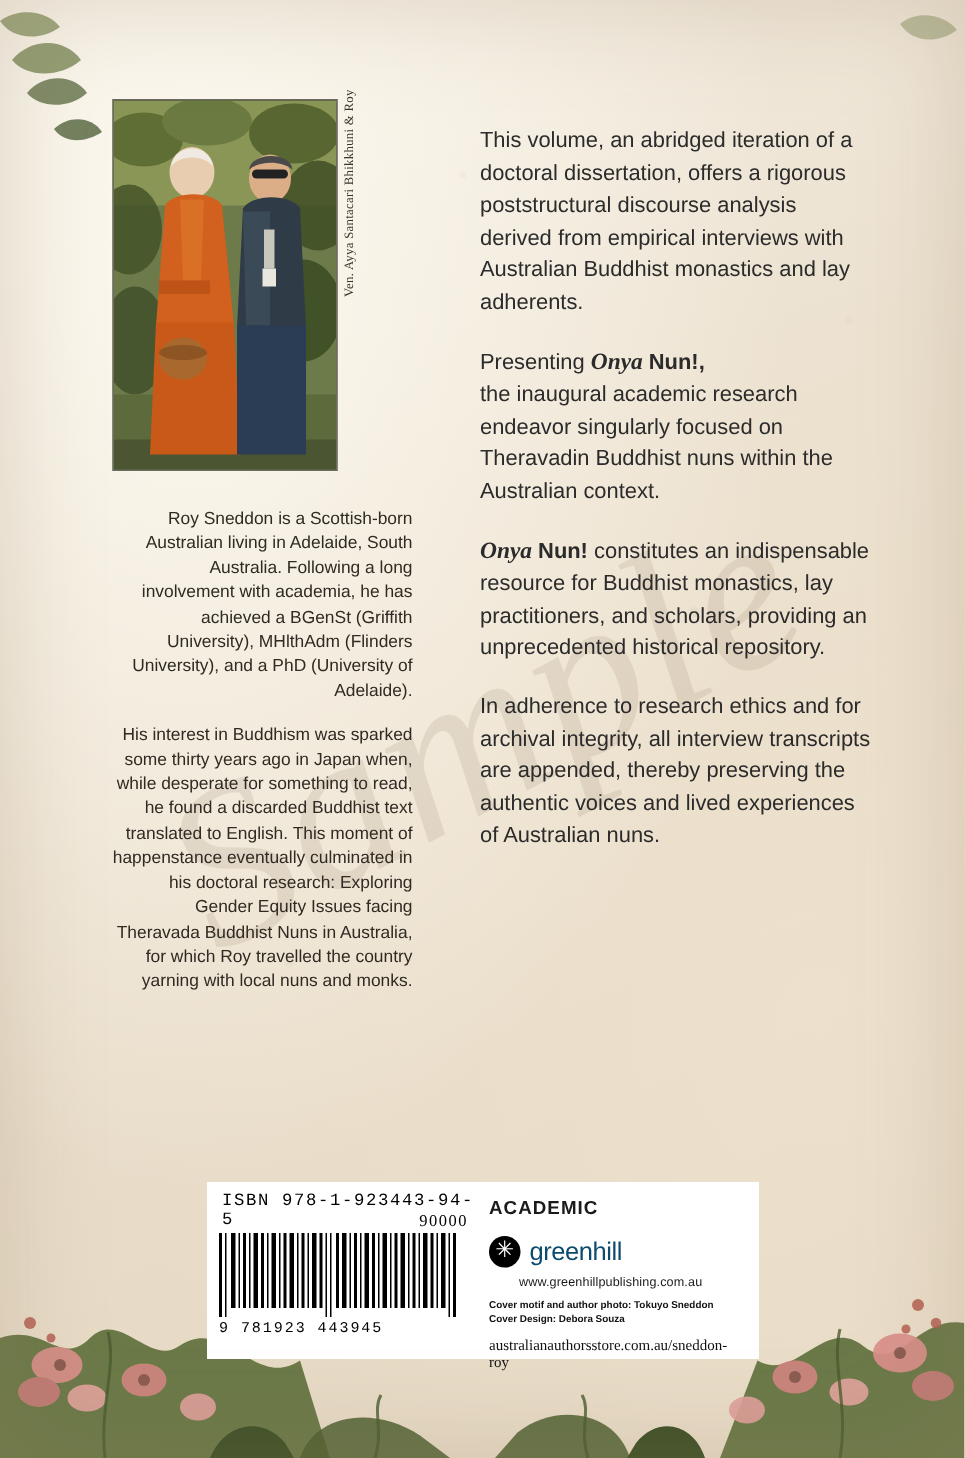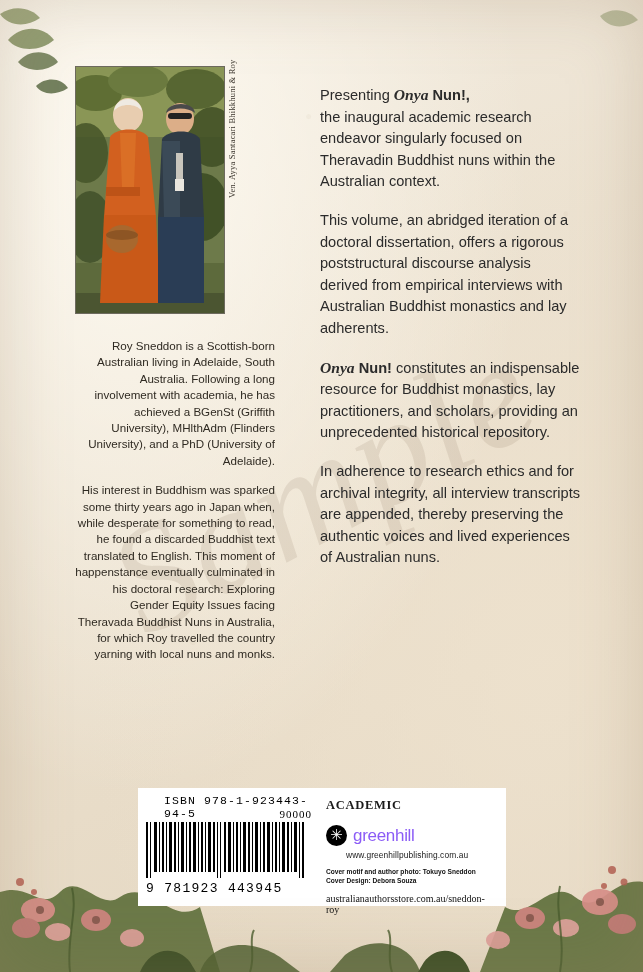--- a/index.html
+++ b/index.html
@@ -151,21 +151,21 @@
     left: 138px;
     top: 788px;
     width: 368px;
     height: 118px;
     background: #ffffff;
     display: flex;
   }
   .barcode-area {
     width: 182px;
     position: relative;
-    padding: 6px 0 0 24px;
+    padding: 6px 0 0 8px;
     box-sizing: border-box;
   }
   .isbn-text {
     font-family: "Liberation Mono", monospace;
     font-size: 11.5px;
     letter-spacing: 1.1px;
     color: #000;
     margin-left: 2px;
   }
   .five-digit {
@@ -180,32 +180,32 @@
   .barcode-bars {
     position: absolute;
     left: 8px;
     top: 34px;
   }
   .barcode-digits {
     position: absolute;
     left: 8px;
     top: 93px;
     font-family: "Liberation Mono", monospace;
-    font-size: 13px;
+    font-size: 10px;
     letter-spacing: 1.3px;
     color: #000;
   }
   .publisher-area {
     flex: 1;
     padding: 10px 10px 6px 6px;
     box-sizing: border-box;
     position: relative;
   }
   .academic-label {
-    font-family: Liberation Serif, serif;
+    font-family: Liberation Sans, sans-serif;
     font-size: 12.5px;
     font-weight: bold;
     letter-spacing: .7px;
     color: #1a1a1a;
   }
   .gh-logo-row {
     display: flex;
     align-items: center;
     margin-top: 12px;
   }
@@ -217,21 +217,21 @@
     color: #fff;
     font-size: 15px;
     line-height: 21px;
     text-align: center;
     font-family: "Liberation Serif", serif;
   }
   .gh-name {
     margin-left: 6px;
     font-family: "Liberation Sans", sans-serif;
     font-size: 17px;
-    color: #8b5cf6;
+    color: #0c4a6e;
     letter-spacing: -.3px;
   }
   .gh-url {
     margin-top: 4px;
     font-family: "Liberation Sans", sans-serif;
     font-size: 8.4px;
     color: #1a1a1a;
     letter-spacing: .1px;
     margin-left: 20px;
   }
@@ -311,22 +311,22 @@
     </div>
     <div class="photo-caption">Ven. Ayya Santacari Bhikkhuni &amp; Roy</div>
   </div>
 
   <div class="bio">
     <p>Roy Sneddon is a Scottish-born Australian living in Adelaide, South Australia. Following a long involvement with academia, he has achieved a BGenSt (Griffith University), MHlthAdm (Flinders University), and a PhD (University of Adelaide).</p>
     <p>His interest in Buddhism was sparked some thirty years ago in Japan when, while desperate for something to read, he found a discarded Buddhist text translated to English. This moment of happenstance eventually culminated in his doctoral research: Exploring Gender Equity Issues facing Theravada Buddhist Nuns in Australia, for which Roy travelled the country yarning with local nuns and monks.</p>
   </div>
 
   <div class="blurb">
+    <p>This volume, an abridged iteration of a doctoral dissertation, offers a rigorous poststructural discourse analysis derived from empirical interviews with Australian Buddhist monastics and lay adherents.</p>
     <p><span>Presenting </span><span class="ital">Onya</span><span class="nun"> Nun!,</span><br><span>the inaugural academic research endeavor singularly focused on Theravadin Buddhist nuns within the Australian context.</span></p>
-    <p>This volume, an abridged iteration of a doctoral dissertation, offers a rigorous poststructural discourse analysis derived from empirical interviews with Australian Buddhist monastics and lay adherents.</p>
     <p><span class="ital">Onya</span><span class="nun"> Nun!</span><span> constitutes an indispensable resource for Buddhist monastics, lay practitioners, and scholars, providing an unprecedented historical repository.</span></p>
     <p>In adherence to research ethics and for archival integrity, all interview transcripts are appended, thereby preserving the authentic voices and lived experiences of Australian nuns.</p>
   </div>
 
   <svg class="floral" viewBox="0 0 643 230">
     <g>
 
       <path d="M0 230 L0 150 C 30 140, 40 170, 60 150 C 80 130, 100 170, 120 155 C 150 135, 170 185, 200 165 L 220 230 Z" fill="#5d6e3a" opacity="0.9"></path>
       <path d="M643 230 L643 140 C 610 135, 600 175, 575 155 C 550 135, 530 180, 505 165 L 480 230 Z" fill="#5d6e3a" opacity="0.9"></path>
       <path d="M200 230 C 210 200, 250 195, 280 215 L 300 230 Z" fill="#4d5f30" opacity="0.85"></path>

